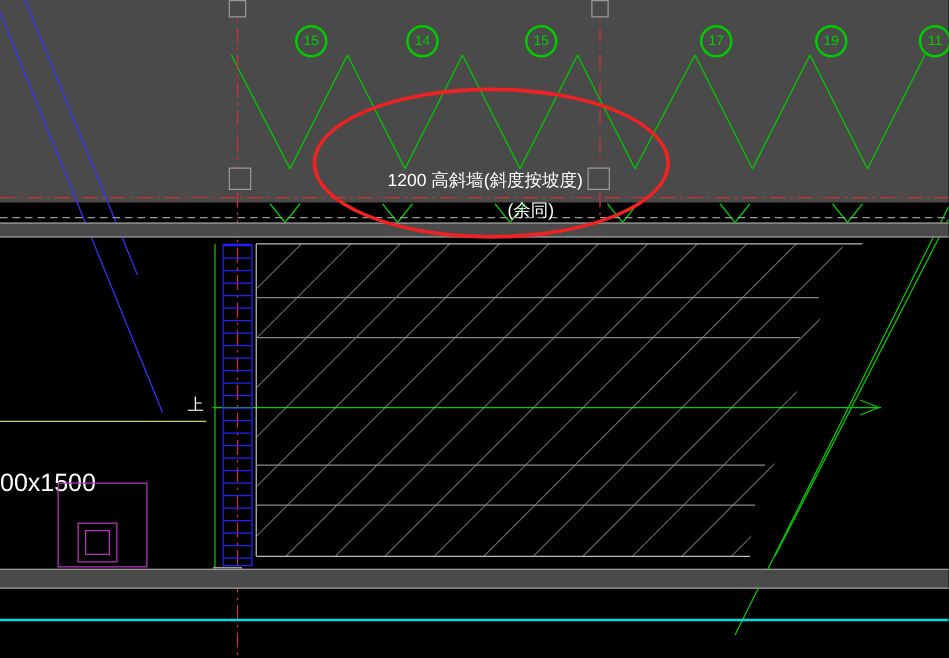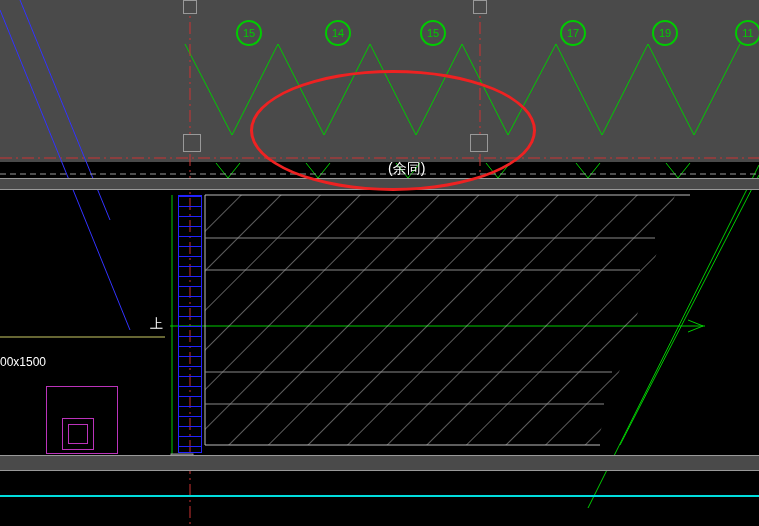--- a/index.html
+++ b/index.html
@@ -205,25 +205,26 @@
     <div style="height:9px"></div>
       <div style="height:9px"></div>
       <div style="height:9px"></div>
     <div style="height:9px"></div>
       <div style="height:9px"></div>
       <div style="height:9px"></div>
     <div style="height:9px"></div>
       <div style="height:9px"></div>
   </div>
 
-  <div class="white-text" style="left:388px;top:160px">(余同)</div>
+  <div class="white-text" style="left:310px;top:136px">1200  高斜墙(斜度按坡度)</div>
+  <div class="white-text" style="left:406px;top:160px">(余同)</div>
 
   <div class="white-text" style="left:150px;top:315px;font-size:13px">上</div>
 
-  <div class="white-text" style="left:0px;top:355px;font-size:12px">00x1500</div>
+  <div class="white-text" style="left:0px;top:376px;font-size:20px">00x1500</div>
 
   <div class="purple-box" style="left:46px;top:386px;width:70px;height:66px"></div>
   <div class="purple-box" style="left:62px;top:418px;width:30px;height:30px"></div>
   <div class="purple-box" style="left:68px;top:424px;width:18px;height:18px"></div>
 
   <div class="red-ellipse" style="left:250px;top:70px;width:280px;height:115px"></div>
 
 </div>
 
 </body></html>

